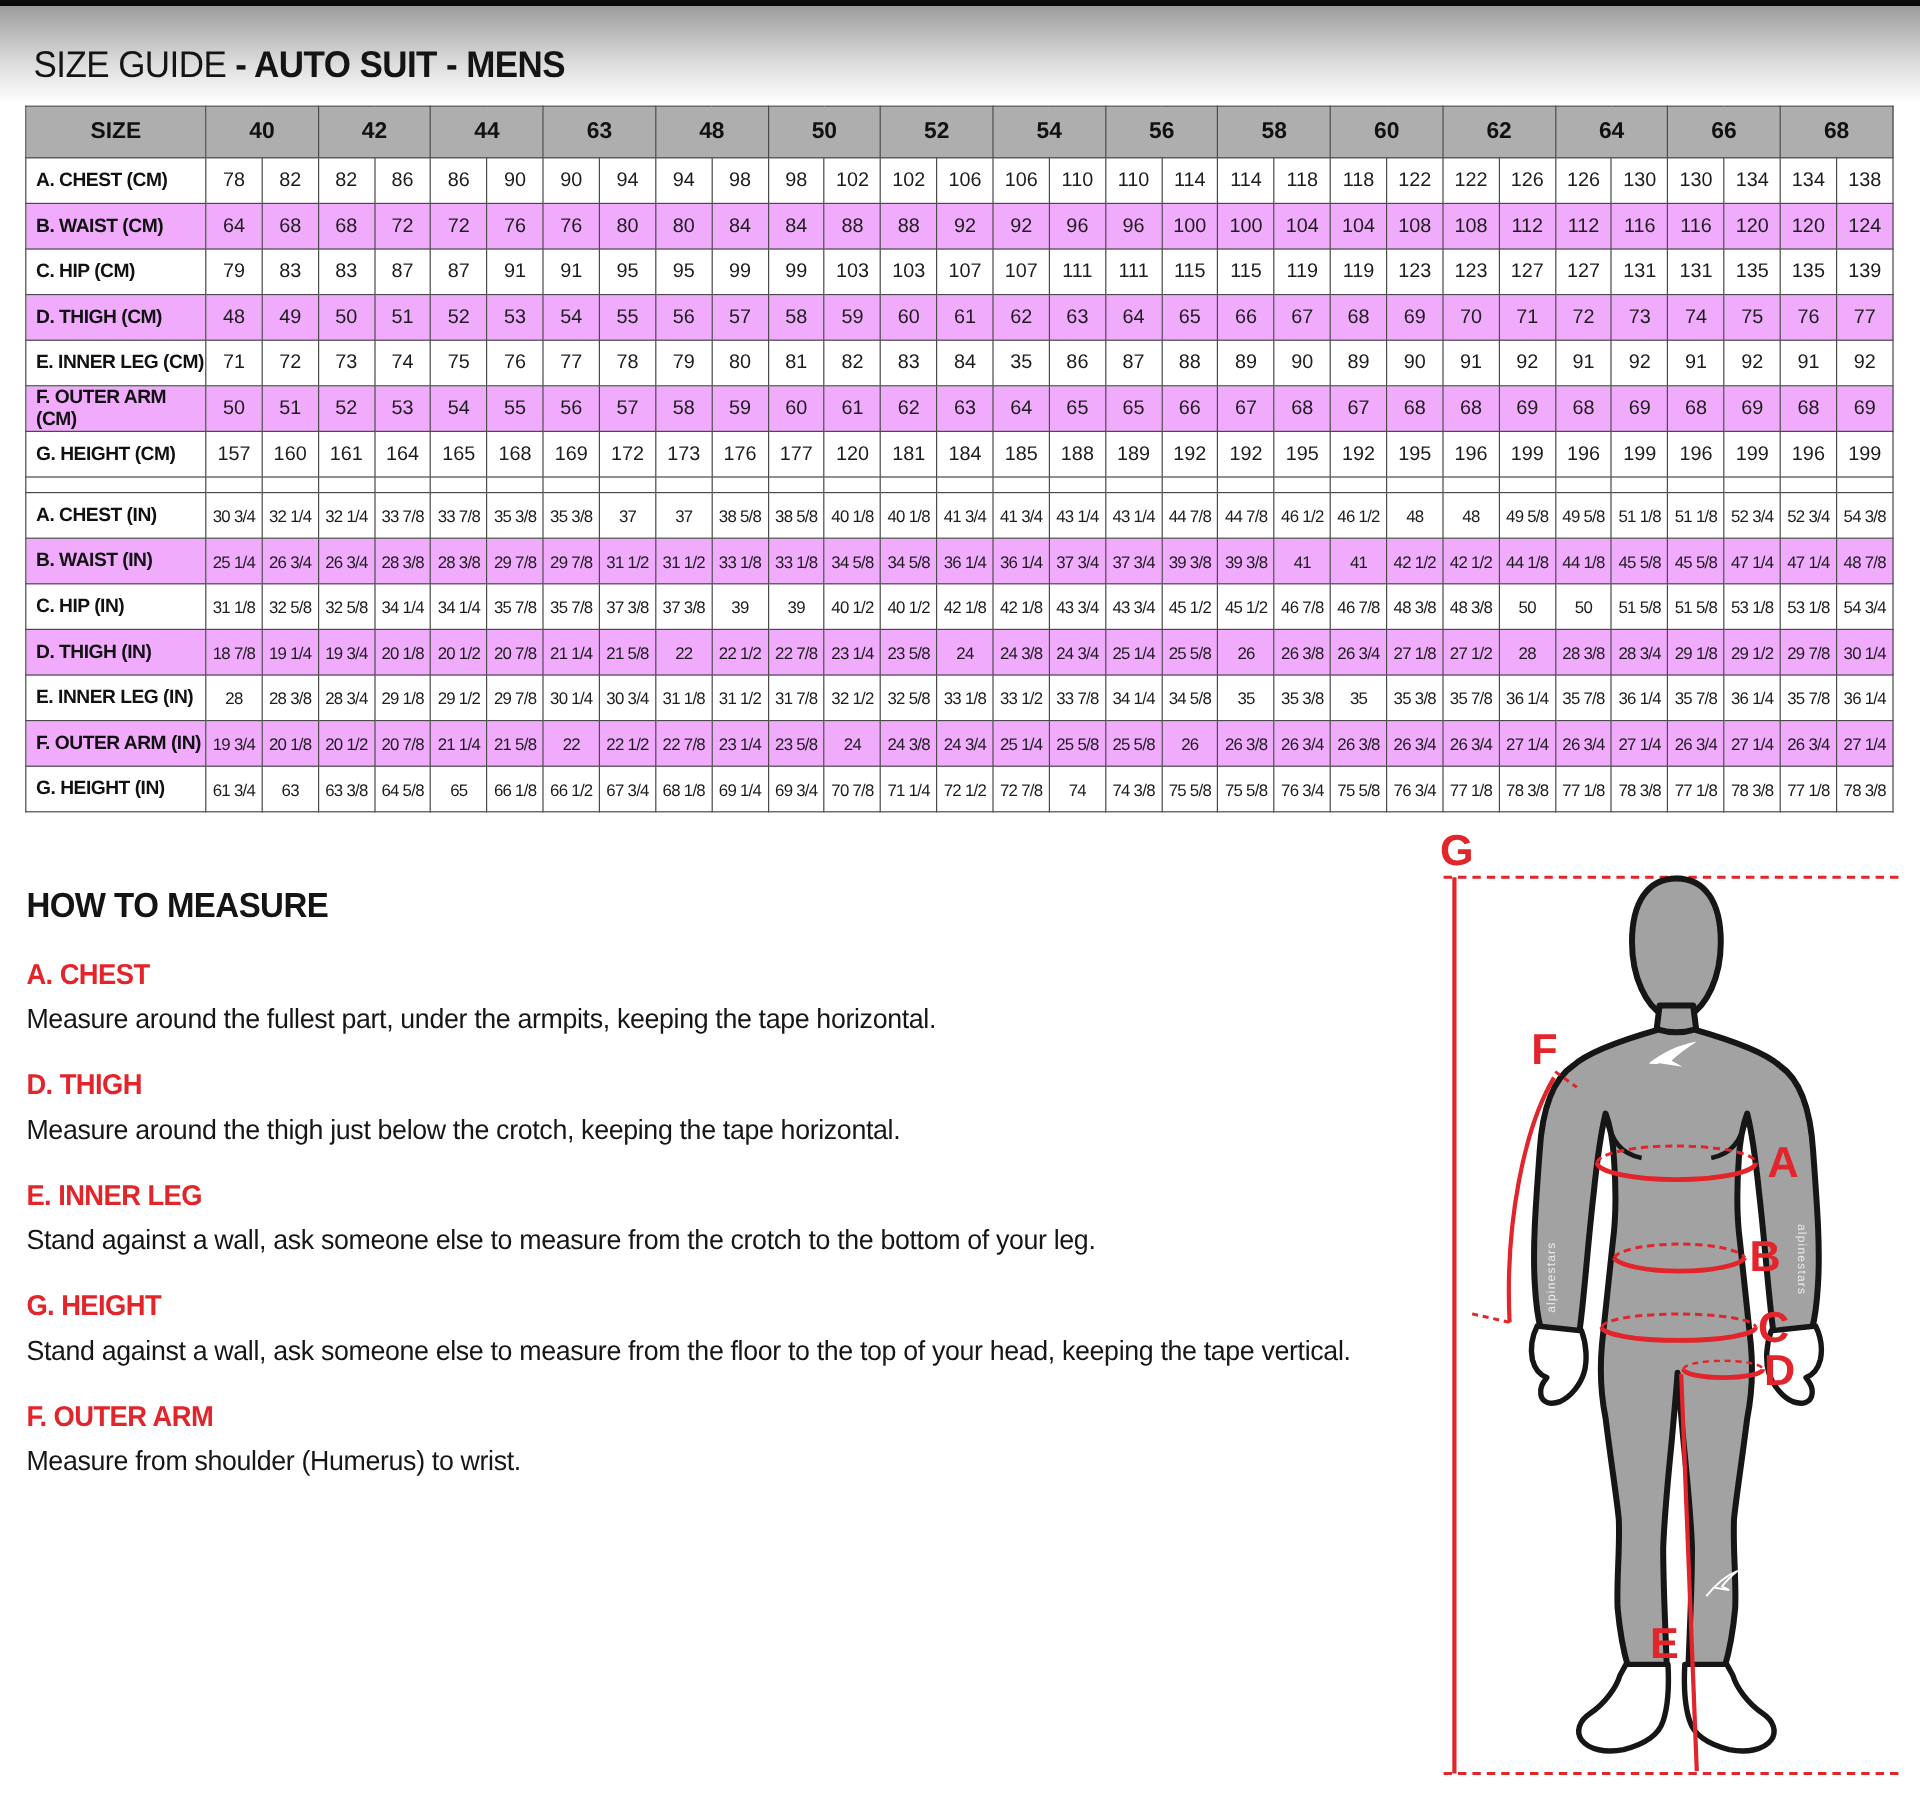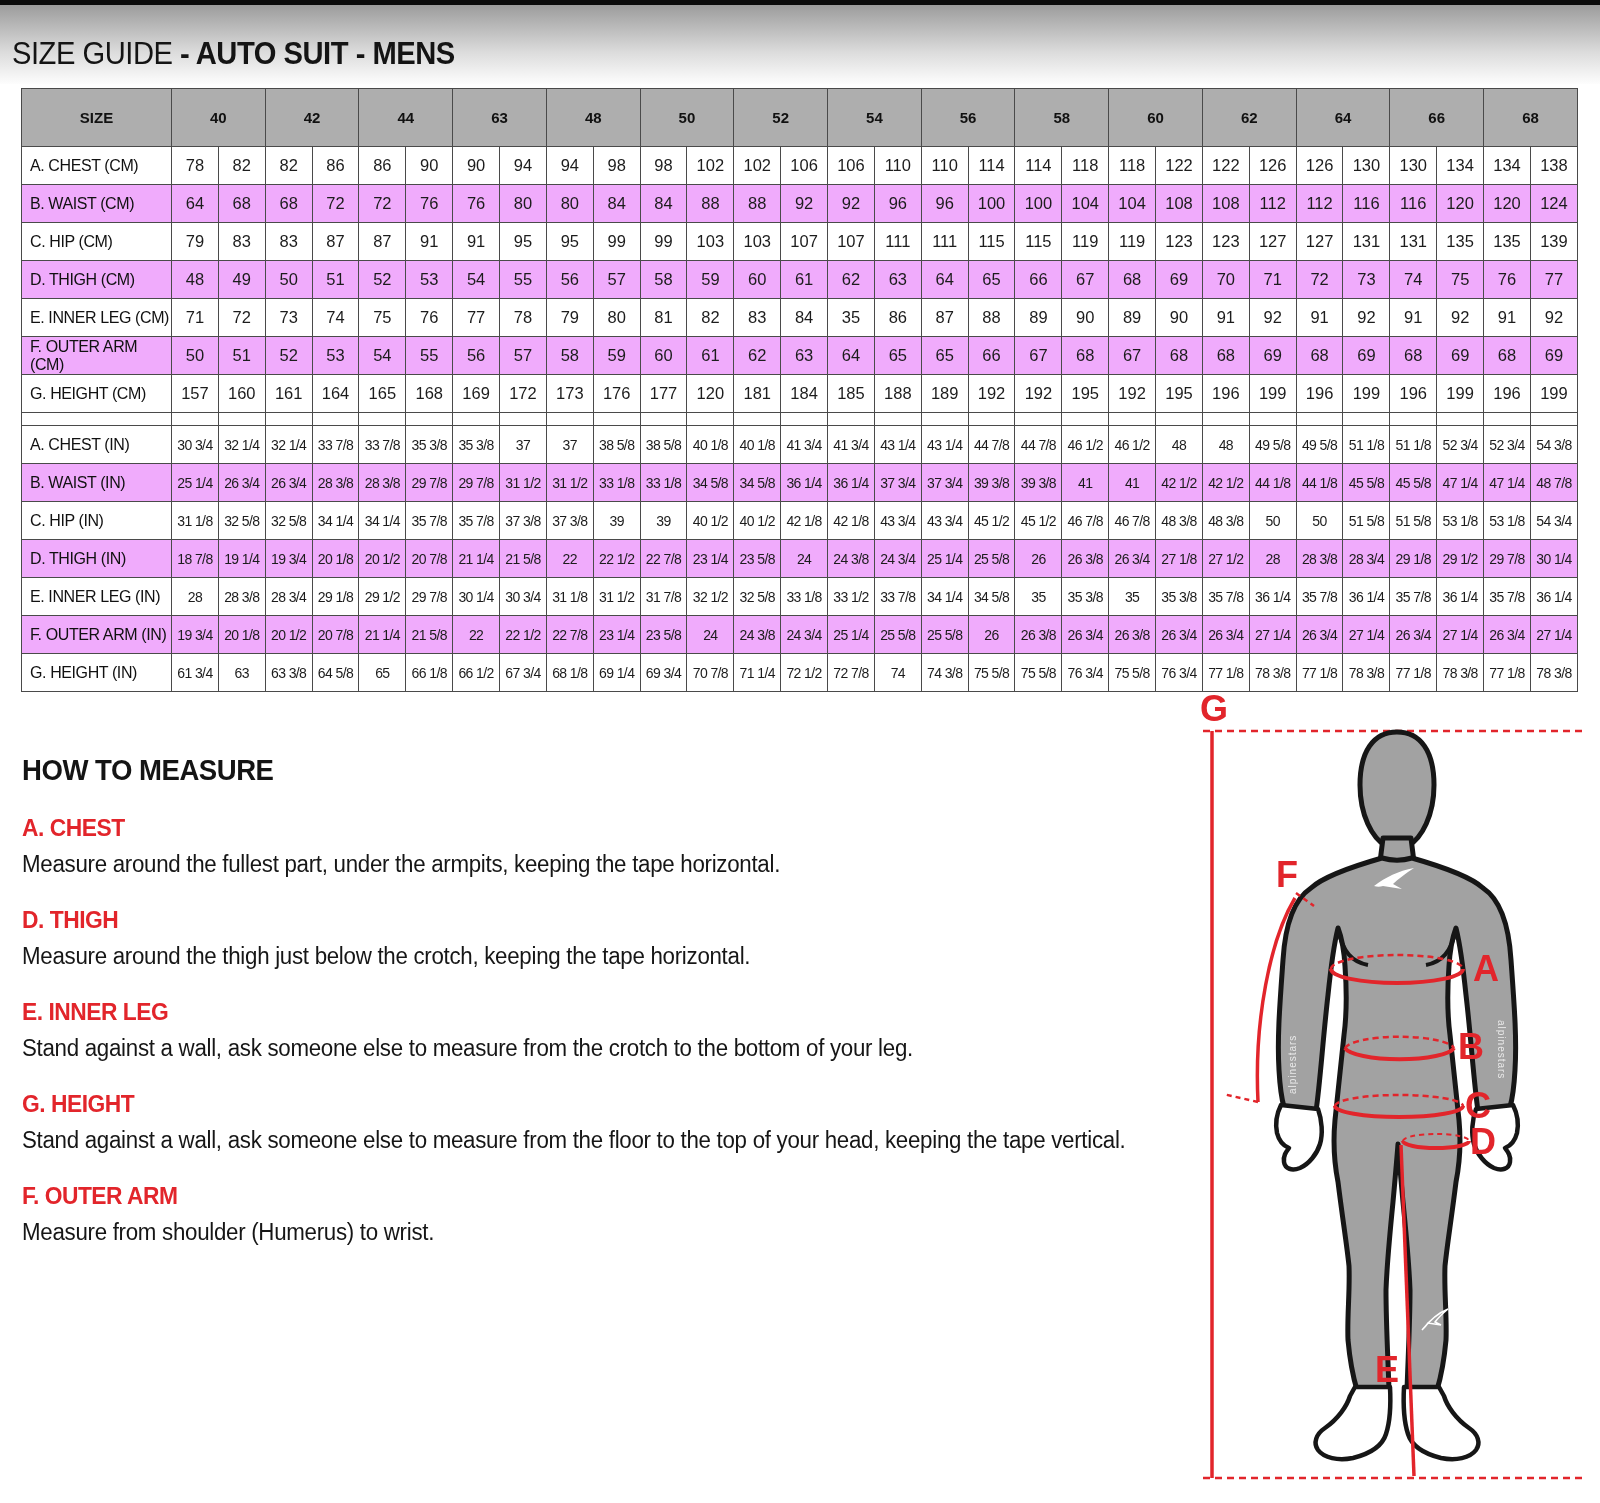--- a/index.html
+++ b/index.html
@@ -6,37 +6,37 @@
   html, body { margin: 0; padding: 0; }
   body {
     width: 1600px; height: 1503px; position: relative;
     background: #ffffff; overflow: hidden;
     font-family: "Liberation Sans", sans-serif;
   }
   .topbar { height: 5px; background: #0c0c0c; }
   header.band {
     height: 79px;
     background: linear-gradient(to bottom, #9c9c9c 0%, #dcdcdc 60%, #fdfdfd 100%);
-    display: flex; align-items: flex-end; padding: 0 0 12px 12px;
+    display: flex; align-items: flex-end; padding: 0 0 12px 28px;
   }
   h1 {
     margin: 0; font-size: 31px; font-weight: 400; color: #141414;
     letter-spacing: -0.5px; white-space: nowrap;
     transform: scaleX(.94); transform-origin: 0 100%;
   }
   h1 b { font-weight: 700; }
   h1 .sp { display: inline-block; width: 8px; }
 
   table { border-collapse: collapse; table-layout: fixed; width: 1557px; margin: 4px 0 0 21px; }
   th, td { border: 1px solid #4a4a4a; padding: 0; }
-  thead th { height: 58px; background: #aeaeae; font-size: 15px; color: #111; font-weight: 700; }
+  thead th { height: 43px; background: #aeaeae; font-size: 19px; color: #111; font-weight: 700; }
   th.corner { width: 150px; }
   tbody tr { height: 38px; }
   tbody tr.sep { height: 13px; background: #fff; }
-  tbody .rowlabel { text-align: left; padding-left: 8px; font-size: 16px; letter-spacing: -0.4px; color: #111; font-weight: 400; }
+  tbody .rowlabel { text-align: left; padding-left: 8px; font-size: 16px; letter-spacing: -0.4px; color: #111; font-weight: 700; }
   tbody td { text-align: center; font-size: 16.5px; color: #1c1c1c; }
   tr.plain { background: #ffffff; }
   tr.shade { background: #f0abfc; }
   tr.in td { font-size: 14px; letter-spacing: -0.6px; }
 
   section.htm { margin: 62px 0 0 22px; width: 1160px; }
   h2 { margin: 0; font-size: 29px; color: #141414; letter-spacing: -0.5px;
        transform: scaleX(.95); transform-origin: 0 50%; }
   .m-item { margin-top: 27px; }
   .m-item h3 { margin: 0; font-size: 24px; color: #e2252b; letter-spacing: -0.5px;

